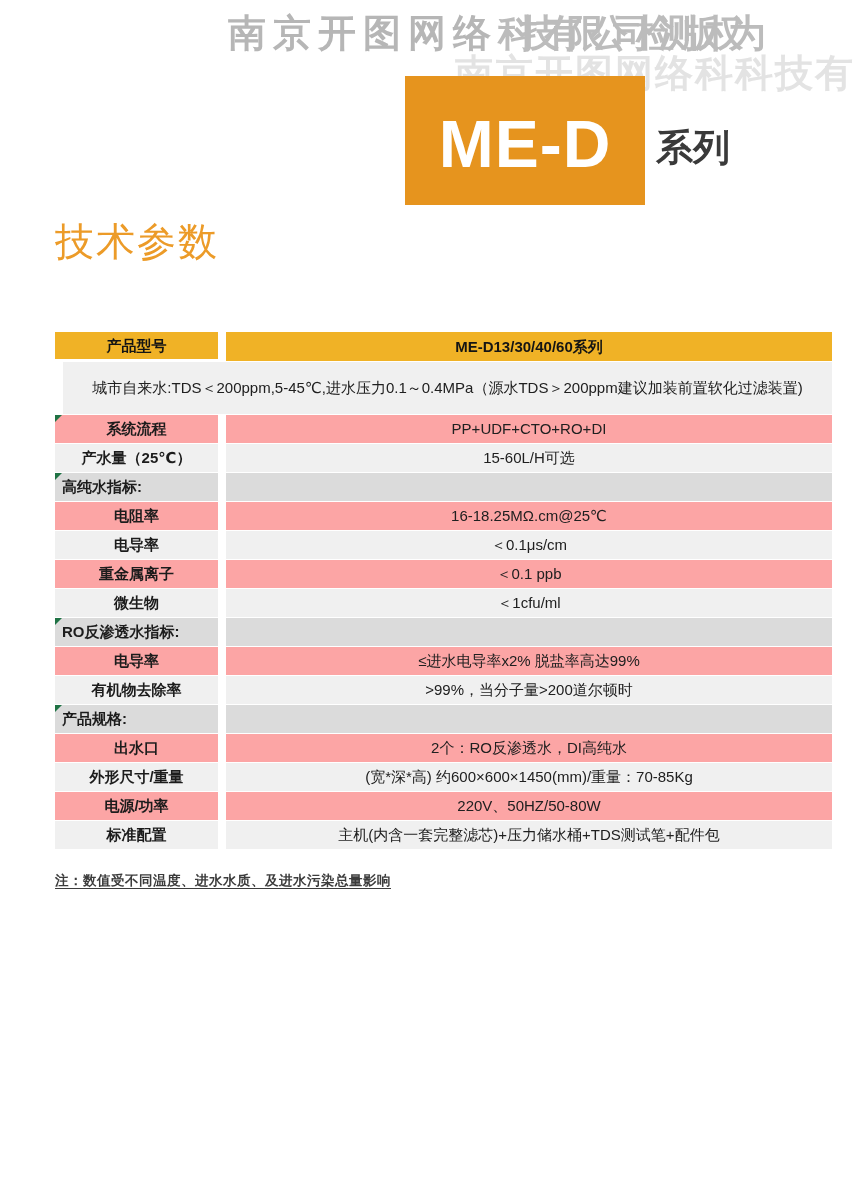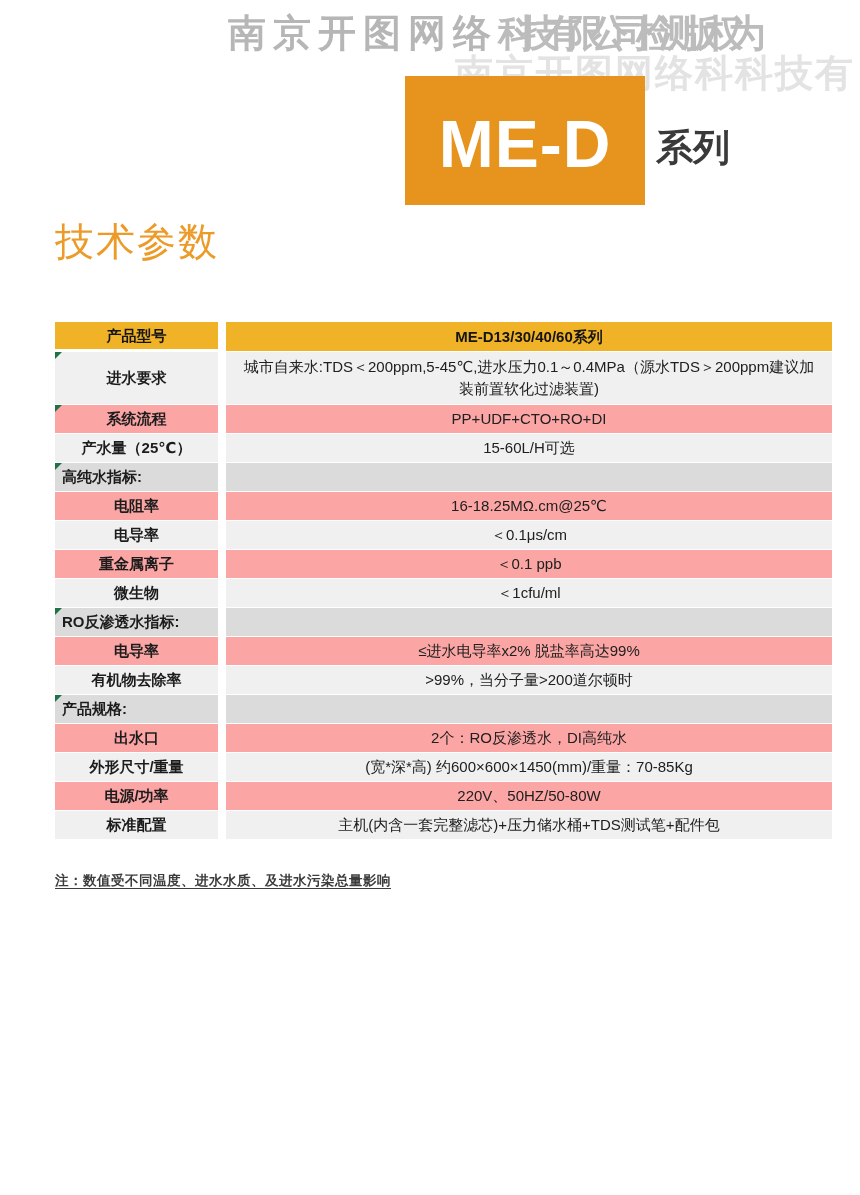--- a/index.html
+++ b/index.html
@@ -20,21 +20,21 @@
   }
   .logo-text{color:#ffffff;font-size:66px;font-weight:700;letter-spacing:1px;line-height:1;padding-top:6px;}
   .series-label{
     position:absolute;z-index:2;left:656px;top:126px;font-size:37px;font-weight:600;color:#3a3a3a;line-height:1.2;
   }
   
   .page-title{
     position:absolute;left:55px;top:215px;font-size:39px;font-weight:400;color:#ec9b28;letter-spacing:2px;
   }
   
-  .spec-table{position:absolute;left:55px;top:322px;width:777px;z-index:1;}
+  .spec-table{position:absolute;left:55px;top:332px;width:777px;z-index:1;}
   .row{display:flex;margin-bottom:1px;}
   .cell-label{
     width:163px;flex:none;position:relative;display:flex;align-items:center;justify-content:center;
     font-size:15px;font-weight:700;color:#1c1c1c;min-height:26px;line-height:1.2;
   }
   .cell-value{
     flex:1;margin-left:8px;display:flex;align-items:center;justify-content:center;
     text-align:center;font-size:15px;font-weight:500;color:#202020;min-height:26px;
     line-height:1.45;padding:1px 14px;
   }
@@ -68,21 +68,20 @@
 
 <div class="page-title">技术参数</div>
 
 <div class="spec-table">
   <div class="row header">
     <div class="cell-label">产品型号</div>
     <div class="cell-value">ME-D13/30/40/60系列</div>
   </div>
 
   <div class="row gray tall">
-    <div class="cell-label">进水要求<span class="corner"></span></div>
     <div class="cell-value">城市自来水:TDS＜200ppm,5-45℃,进水压力0.1～0.4MPa（源水TDS＞200ppm建议加装前置软化过滤装置)</div>
   </div>
 
   <div class="row white">
     <div class="cell-label">系统流程<span class="corner"></span></div>
     <div class="cell-value">PP+UDF+CTO+RO+DI</div>
   </div>
 
   <div class="row gray">
     <div class="cell-label">产水量（25℃）</div>

